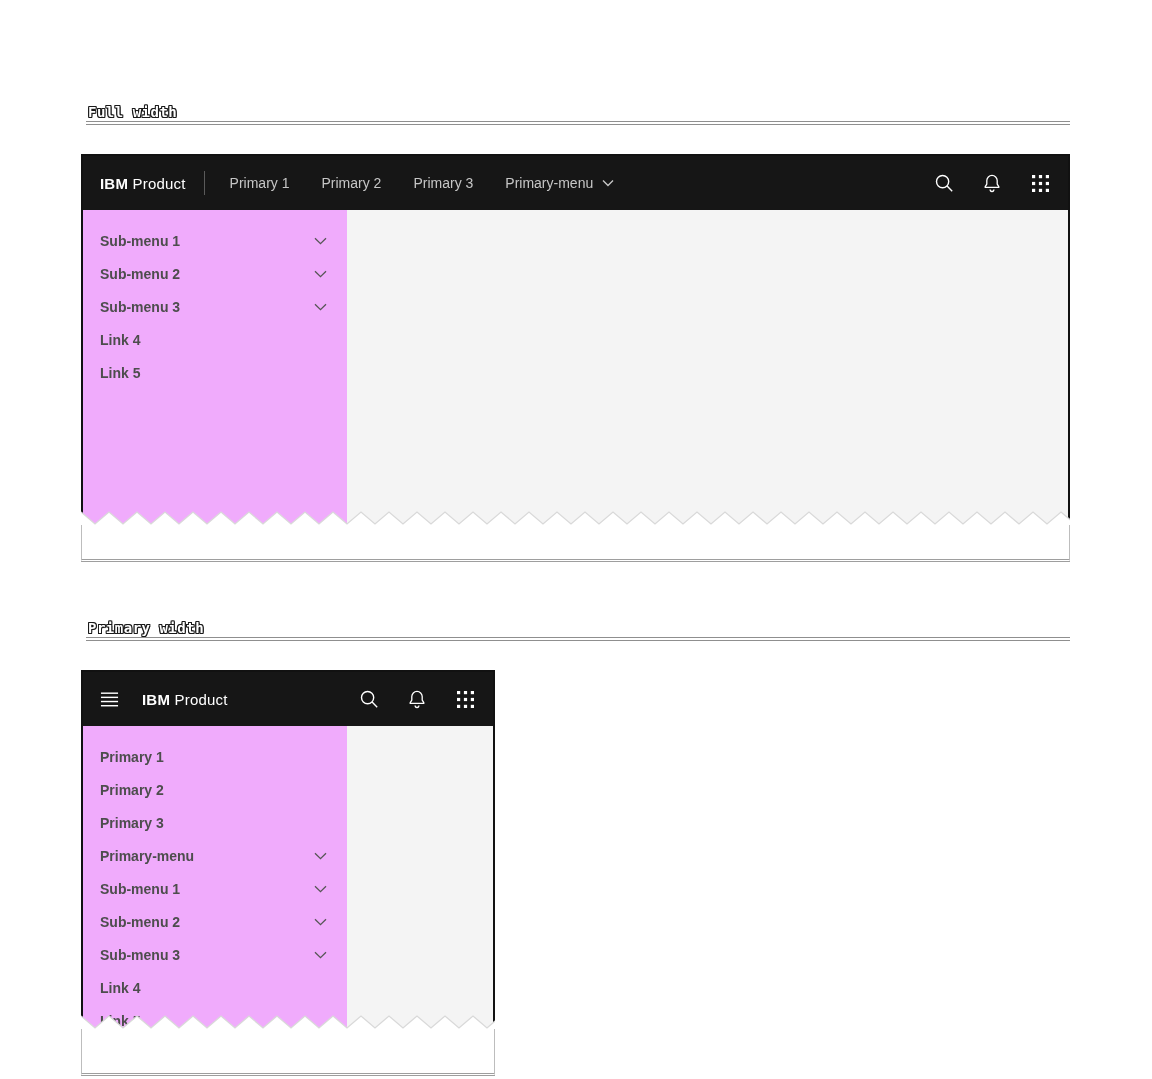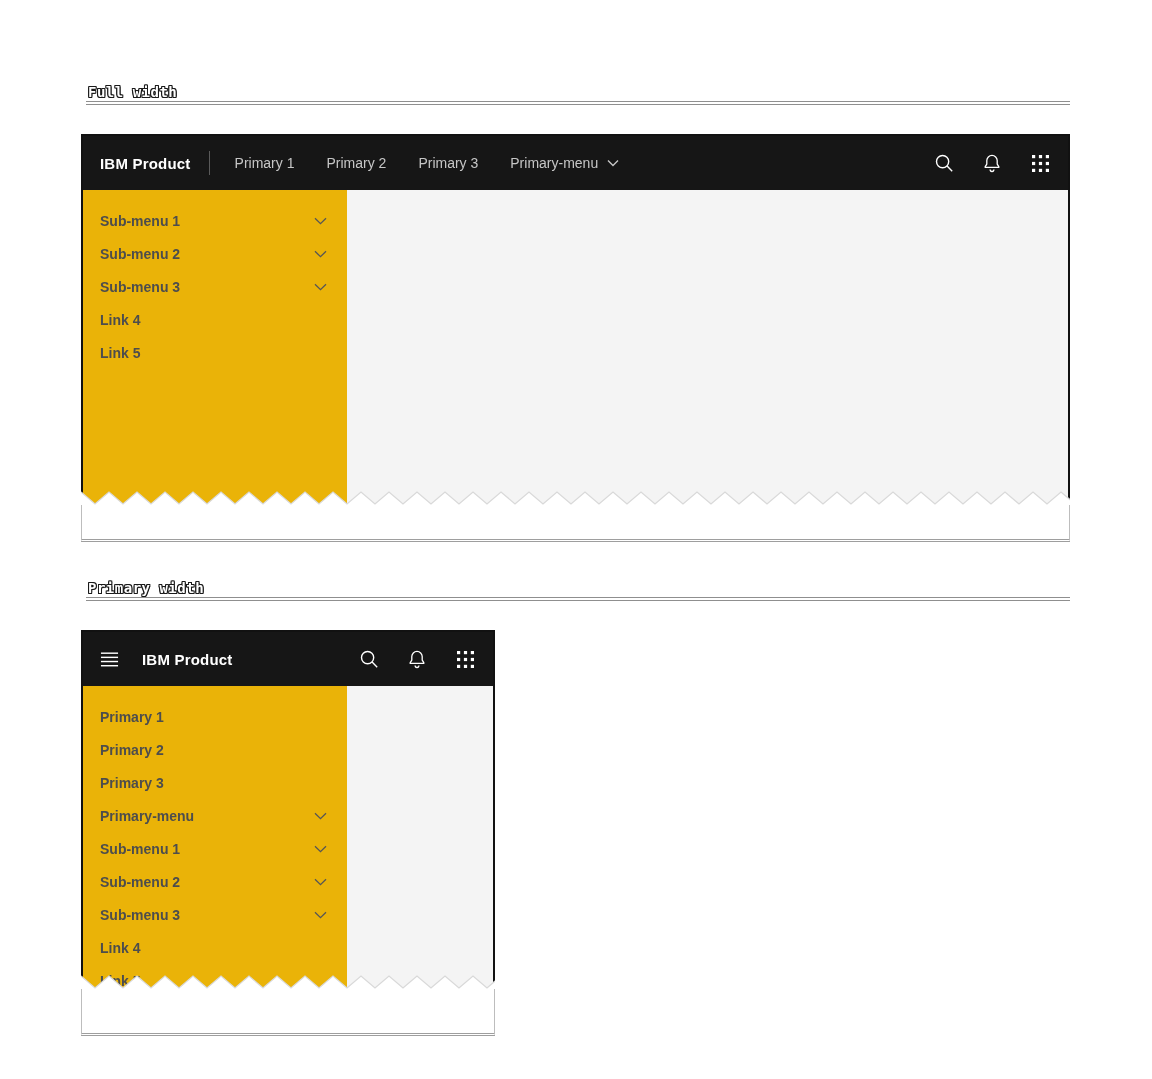--- a/index.html
+++ b/index.html
@@ -10,20 +10,21 @@
   .section-label {
     margin-left: 88px;
     font-family: "DejaVu Sans Mono", monospace;
     font-size: 14px;
     font-weight: bold;
     letter-spacing: 0.5px;
     color: #ffffff;
     text-shadow: -1px 0 #1a1a1a, 1px 0 #1a1a1a, 0 -1px #1a1a1a, 0 1px #1a1a1a,
                  -1px -1px #1a1a1a, 1px 1px #1a1a1a, 1px -1px #1a1a1a, -1px 1px #1a1a1a;
     line-height: 16px;
+    margin-top: 20px;
   }
   .section-divider {
     margin-left: 86px;
     width: 984px;
     height: 4px;
     border-top: 1px solid #8f8f8f;
     border-bottom: 1px solid #8f8f8f;
     margin-top: 1px;
   }
   .spacer-84 { height: 84px; }
@@ -44,21 +45,21 @@
     align-items: center;
     color: #f4f4f4;
   }
   .brand {
     font-size: 15px;
     color: #ffffff;
     white-space: nowrap;
     letter-spacing: 0.2px;
   }
   .brand .prefix { font-weight: 700; }
-  .brand .name { font-weight: 700; }
+  .brand .name { font-weight: 400; }
   .frame-full .brand { margin-left: 17px; }
   .header-rule {
     width: 1px; height: 24px;
     background: #5a5a5a;
     margin-left: 18px; margin-right: 9px;
   }
   .header-nav { display: flex; align-items: center; height: 100%; }
   .header-nav-item {
     display: flex; align-items: center; gap: 9px;
     height: 100%;
@@ -76,21 +77,21 @@
     display: flex; align-items: center; justify-content: center;
     background: none; border: none; color: #ffffff; cursor: pointer;
   }
   .menu-btn { margin-left: 2px; }
   .frame-narrow .brand { margin-left: 9px; }
 
   
   .frame-body { display: flex; overflow: hidden; background: #f4f4f4; }
   .frame-full .frame-body { height: 315px; }
   .frame-narrow .frame-body { height: 303px; }
-  .sidenav { width: 264px; background: #eab308; flex: none; }
+  .sidenav { width: 264px; background: #f0abfc; flex: none; }
   .sidenav ul { list-style: none; padding-top: 14px; }
   .sidenav-item {
     height: 33px;
     display: flex; align-items: center;
     padding: 0 20px 0 17px;
     font-size: 14px;
     font-weight: 600;
     color: #4d4d4d;
     cursor: pointer;
   }

